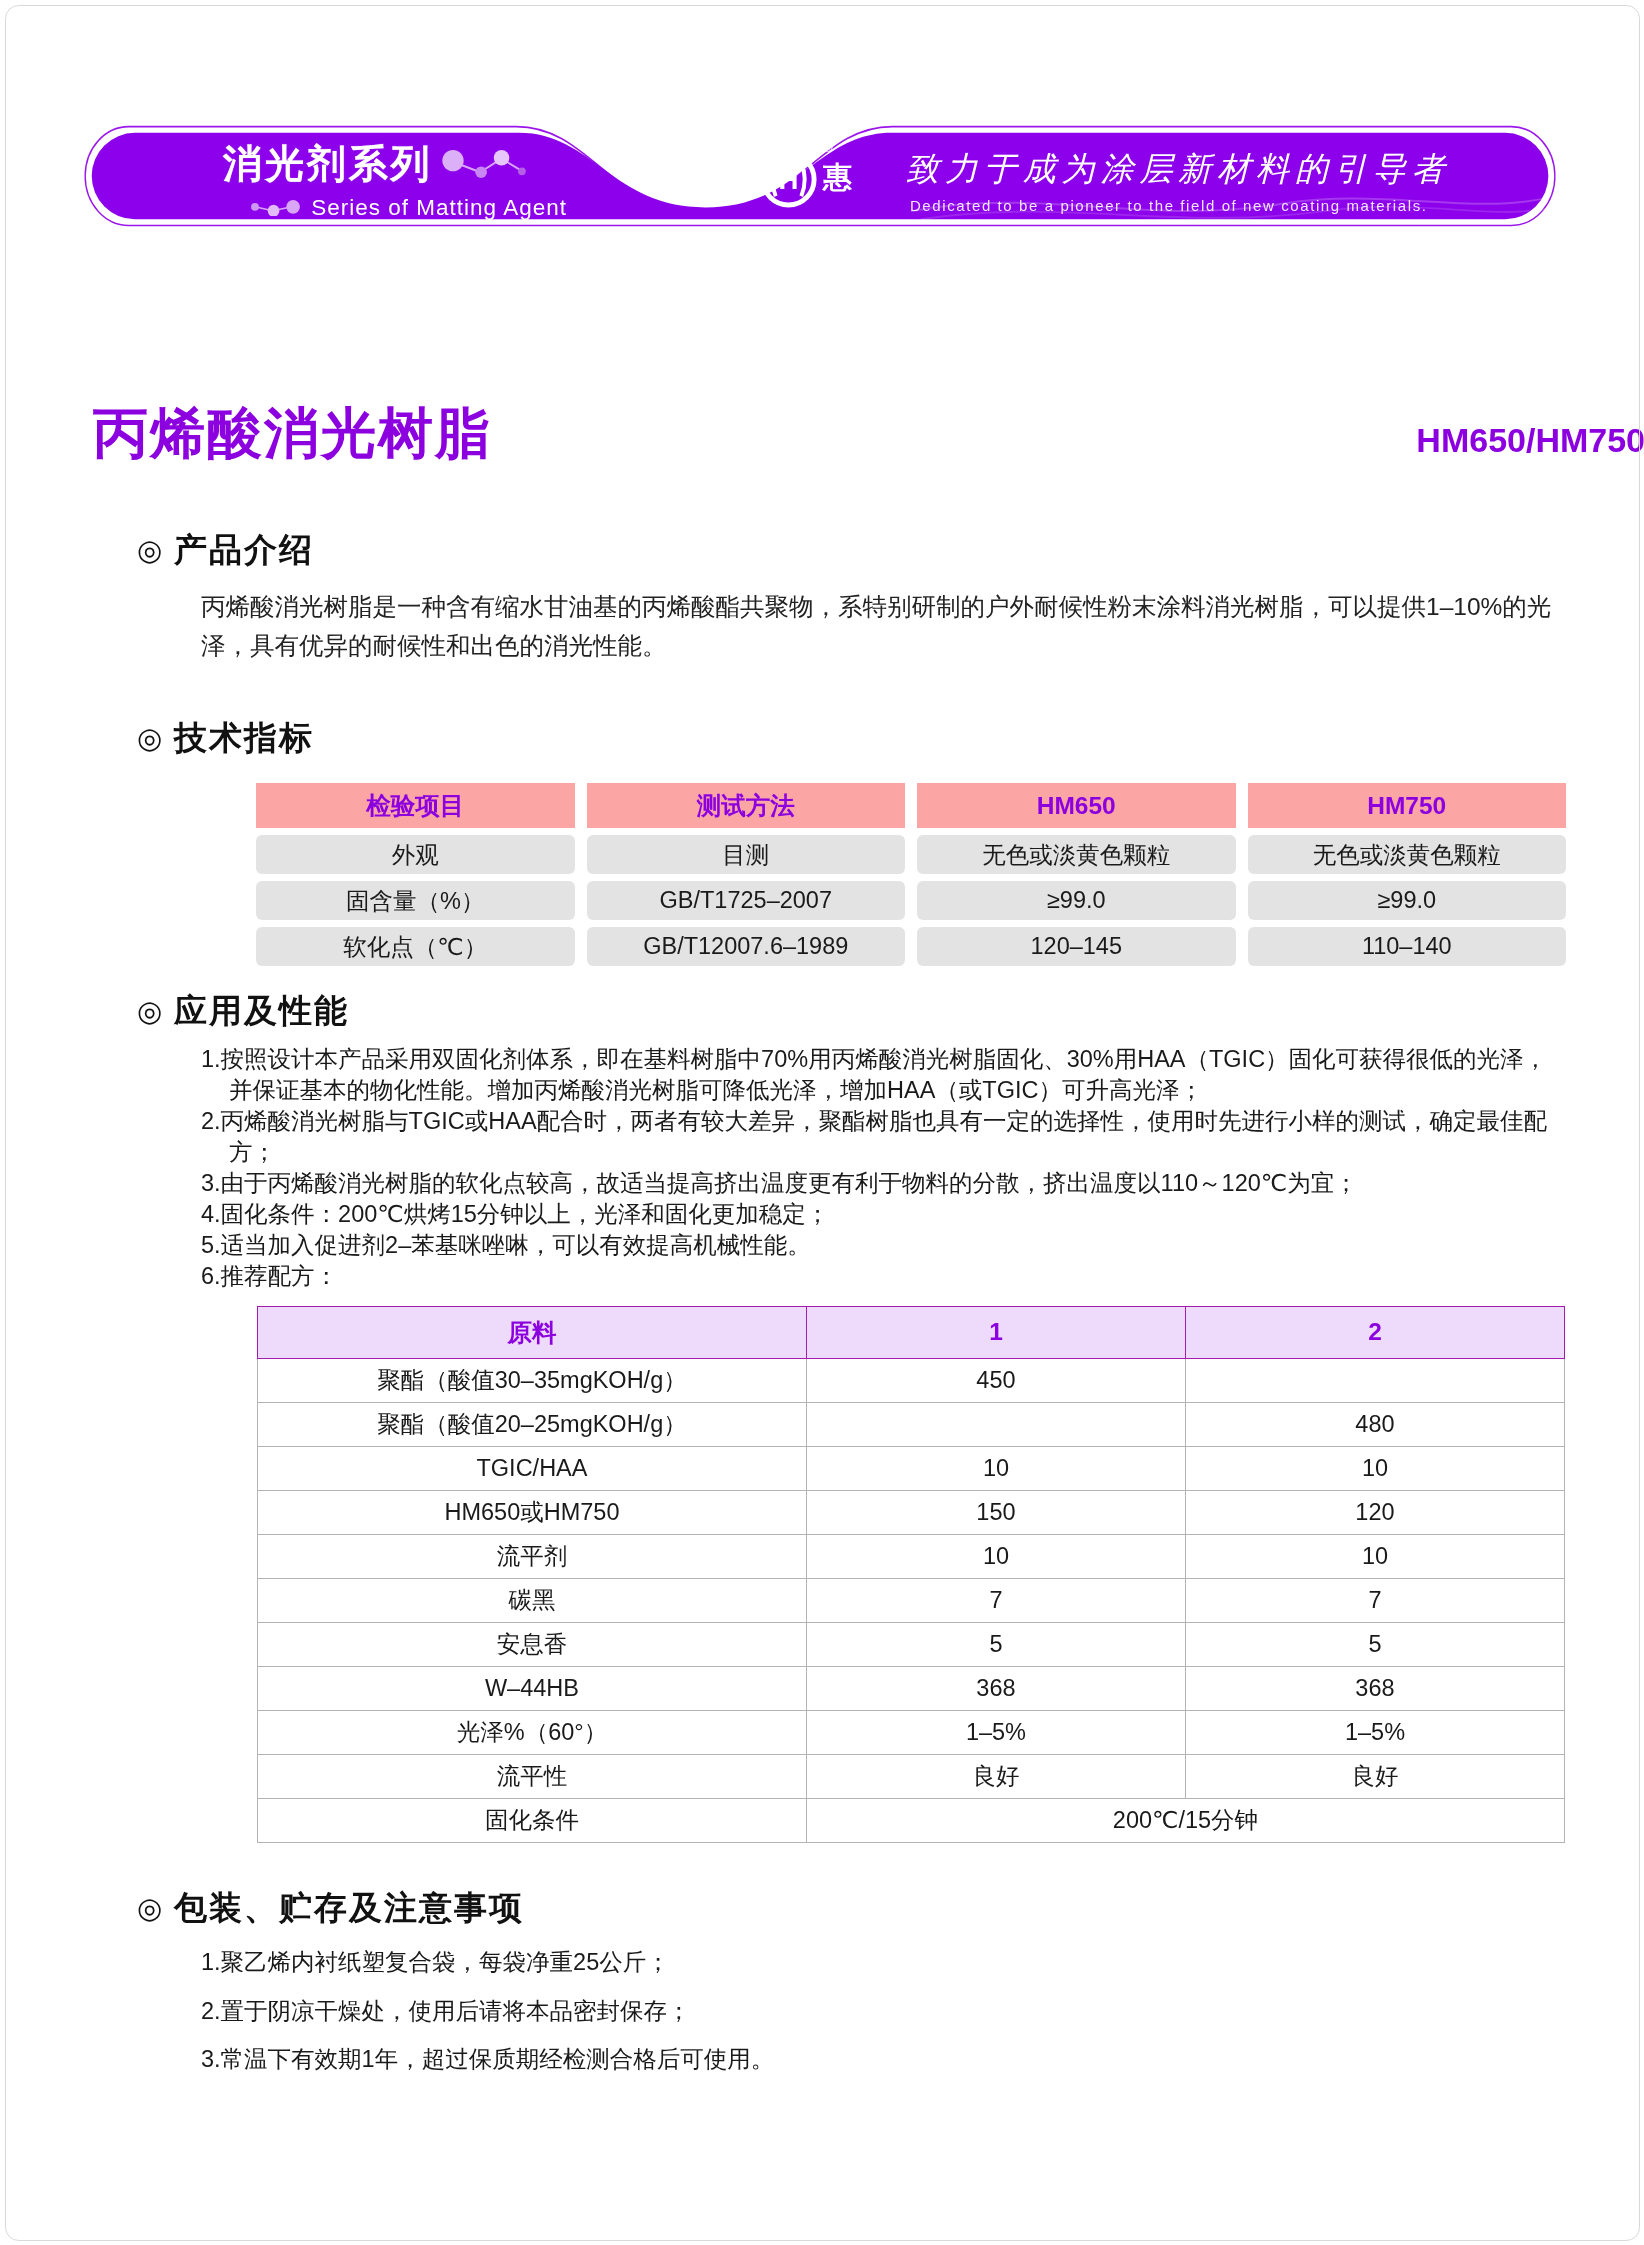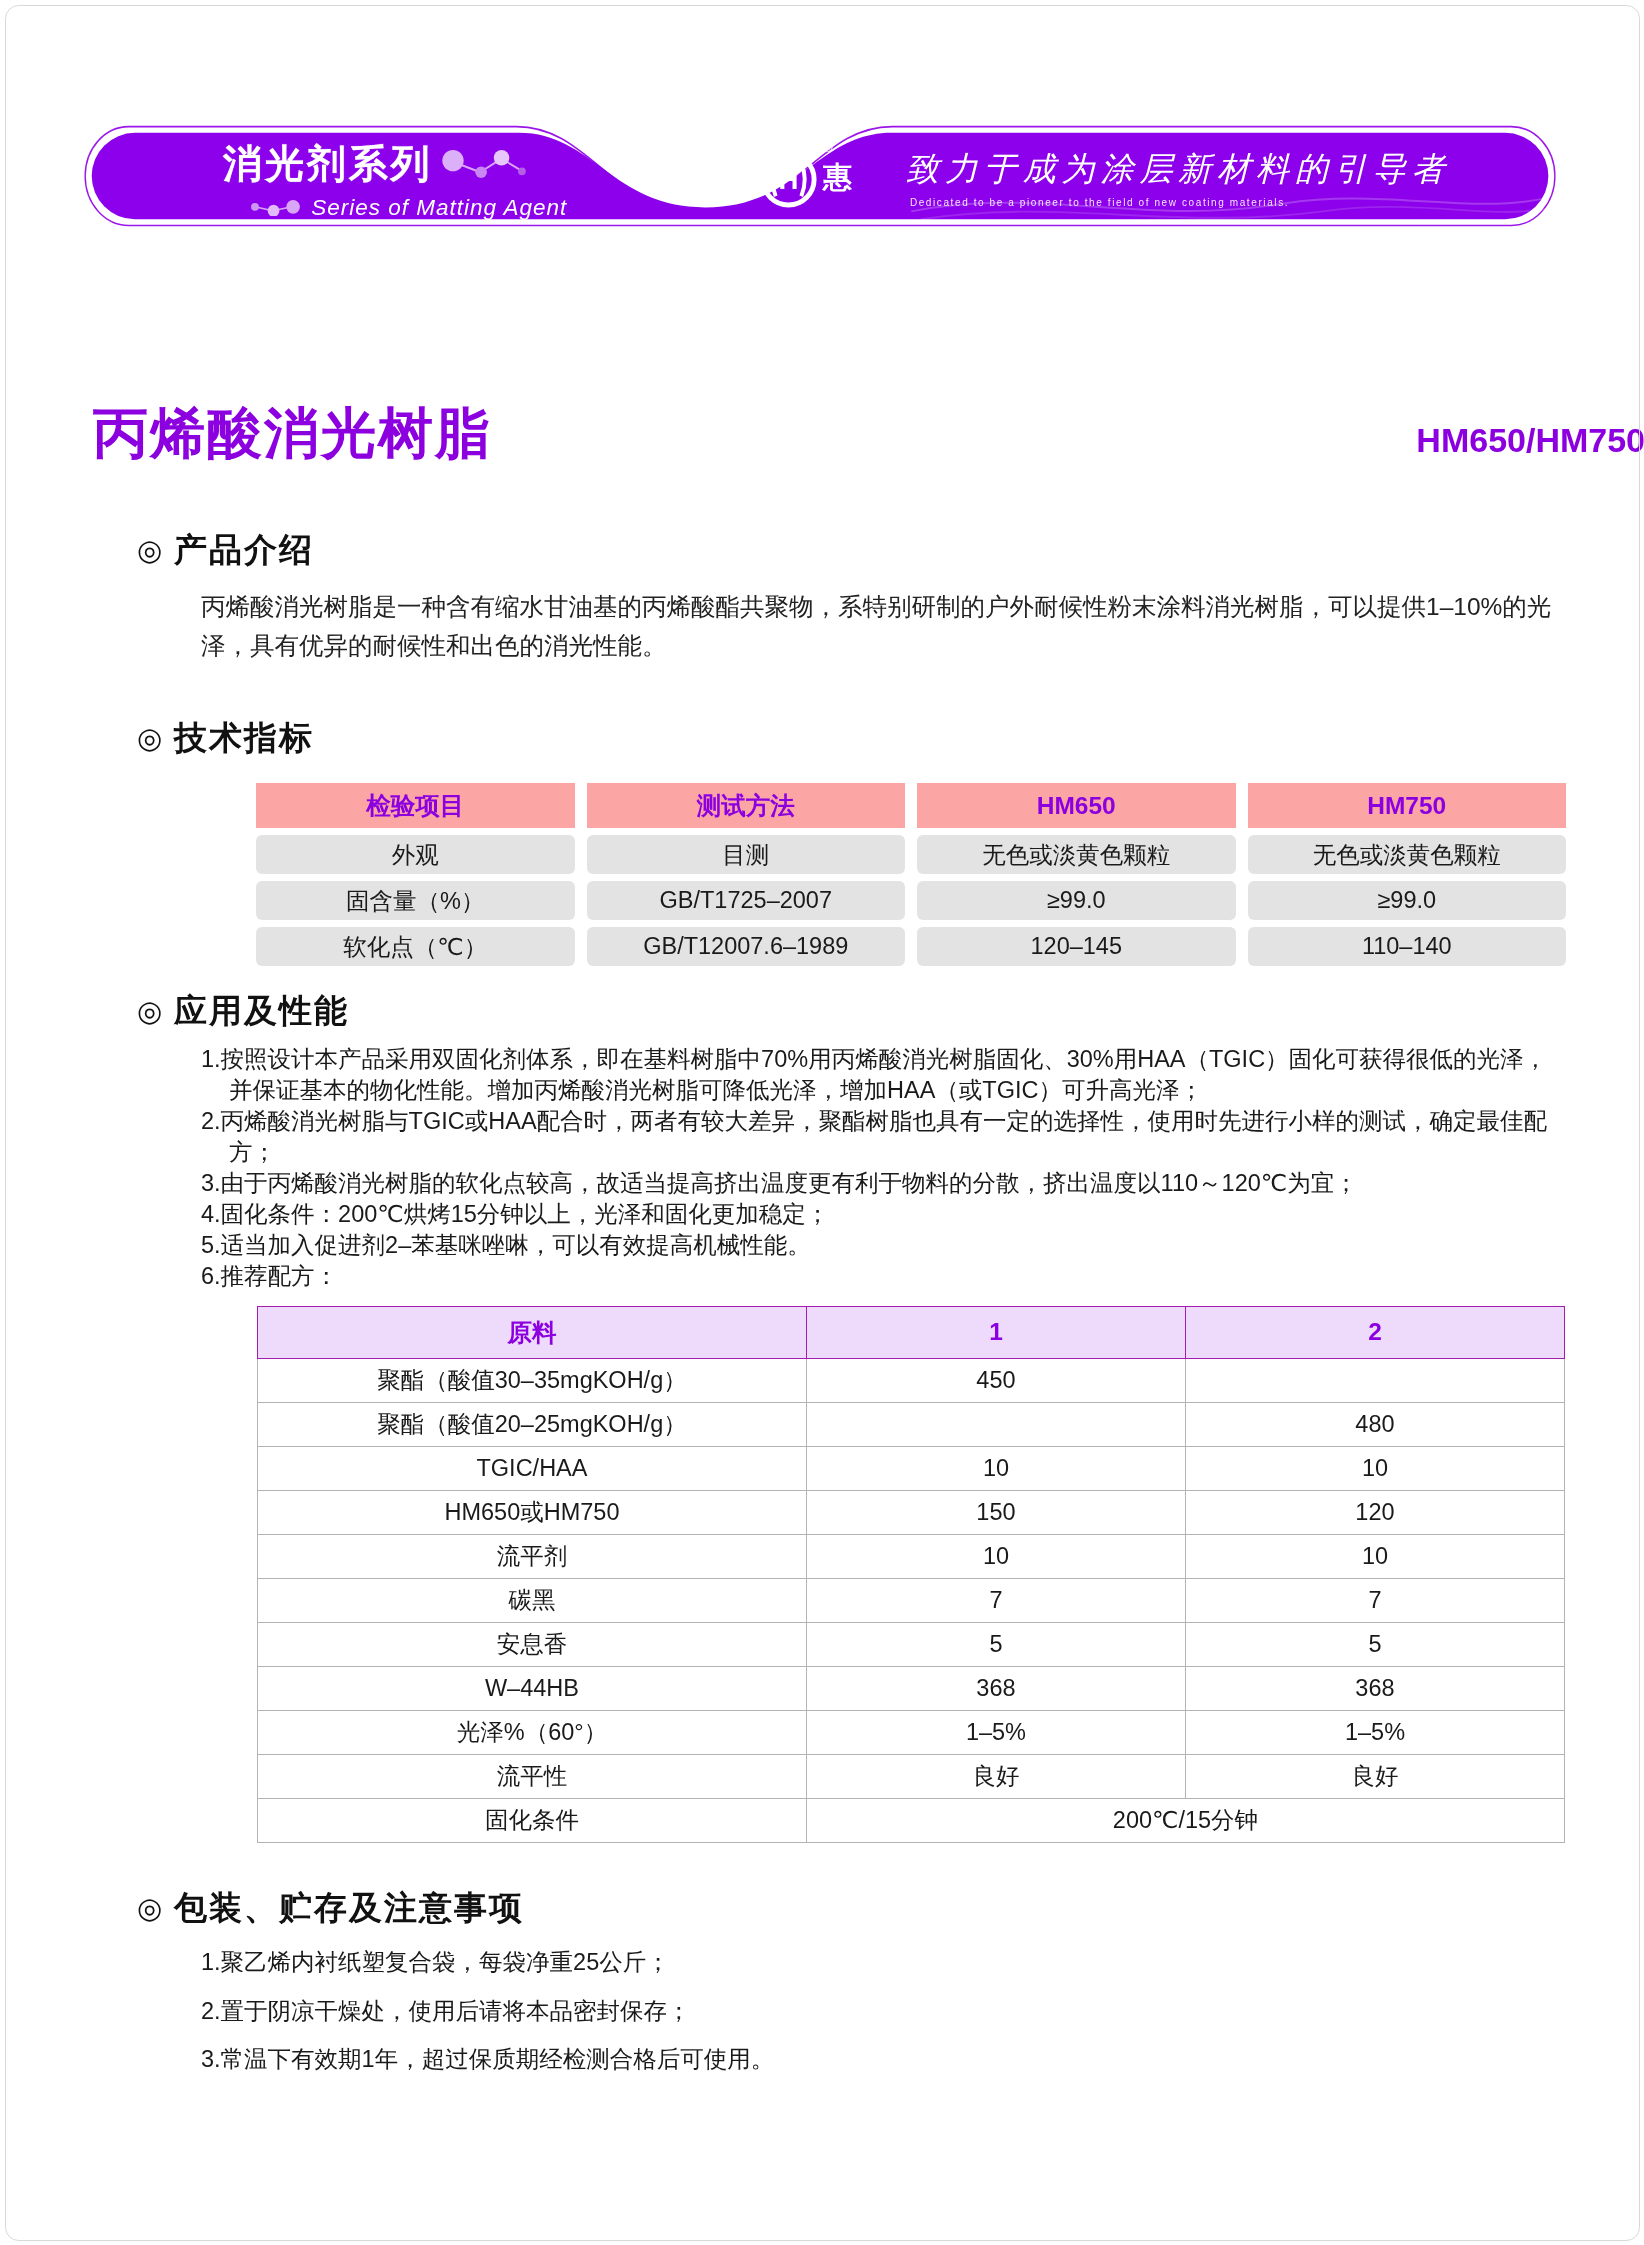--- a/index.html
+++ b/index.html
@@ -13,31 +13,31 @@
     pointer-events:none;
   }
 
   
   .banner { position:relative; margin:125px 78px 0; height:105px; }
   .banner-shape { position:absolute; left:0; top:0; width:1488px; height:105px; }
   .banner-left { position:absolute; left:145px; top:11.8px; color:#fff; }
   .series-cn-row { display:flex; align-items:center; gap:8px; }
   .series-title { font-size:39px; font-weight:bold; letter-spacing:2.9px;
     text-shadow:0 0 1px rgba(255,255,255,.6); }
-  .series-en-row { display:flex; align-items:center; gap:9.8px; margin:3.9px 0 0 25.5px;font-style:italic; }
+  .series-en-row { display:flex; align-items:center; gap:9.8px; margin:3.9px 0 0 25.5px; }
   .series-subtitle { font-size:22.5px; letter-spacing:1px; }
   .banner-right { position:absolute; left:647px; top:19.6px; display:flex; align-items:flex-start; color:#fff; }
   .logo { display:flex; align-items:center; }
   .logo-char { font-size:29px; font-weight:bold; line-height:65px; }
   .emblem-wrap { position:relative; width:65px; height:65px; margin:0 2px; }
   .registered { position:absolute; top:-5.9px; right:-11.8px; font-size:14.7px; color:#fff; }
   .slogans { margin-left:54px; padding-top:2px; }
   .slogan-cn { font-family:"Liberation Serif","DejaVu Serif",serif; font-style:italic;
     font-size:33px; letter-spacing:5.9px; white-space:nowrap; }
-  .slogan-en { font-size:10px; letter-spacing:1.6px; opacity:.9; margin:5.9px 0 0 3.9px; white-space:nowrap; }
+  .slogan-en { font-size:15px; letter-spacing:1.6px; opacity:.9; margin:5.9px 0 0 3.9px; white-space:nowrap; }
 
   
   .doc-title { margin:167px 0 0 93px; display:flex; align-items:baseline; color:#8c00e0;justify-content:space-between; }
   .doc-title-cn { font-size:55px; font-weight:bold; letter-spacing:2px; }
   .doc-title-model { font-size:34px; font-weight:bold; margin-left:15.7px; }
 
   
   .content { padding:0 93px; }
   .section-head { display:flex; align-items:center; gap:11.8px; margin-left:44px; }
   .section-bullet { font-size:29px; color:#111; line-height:1; }

